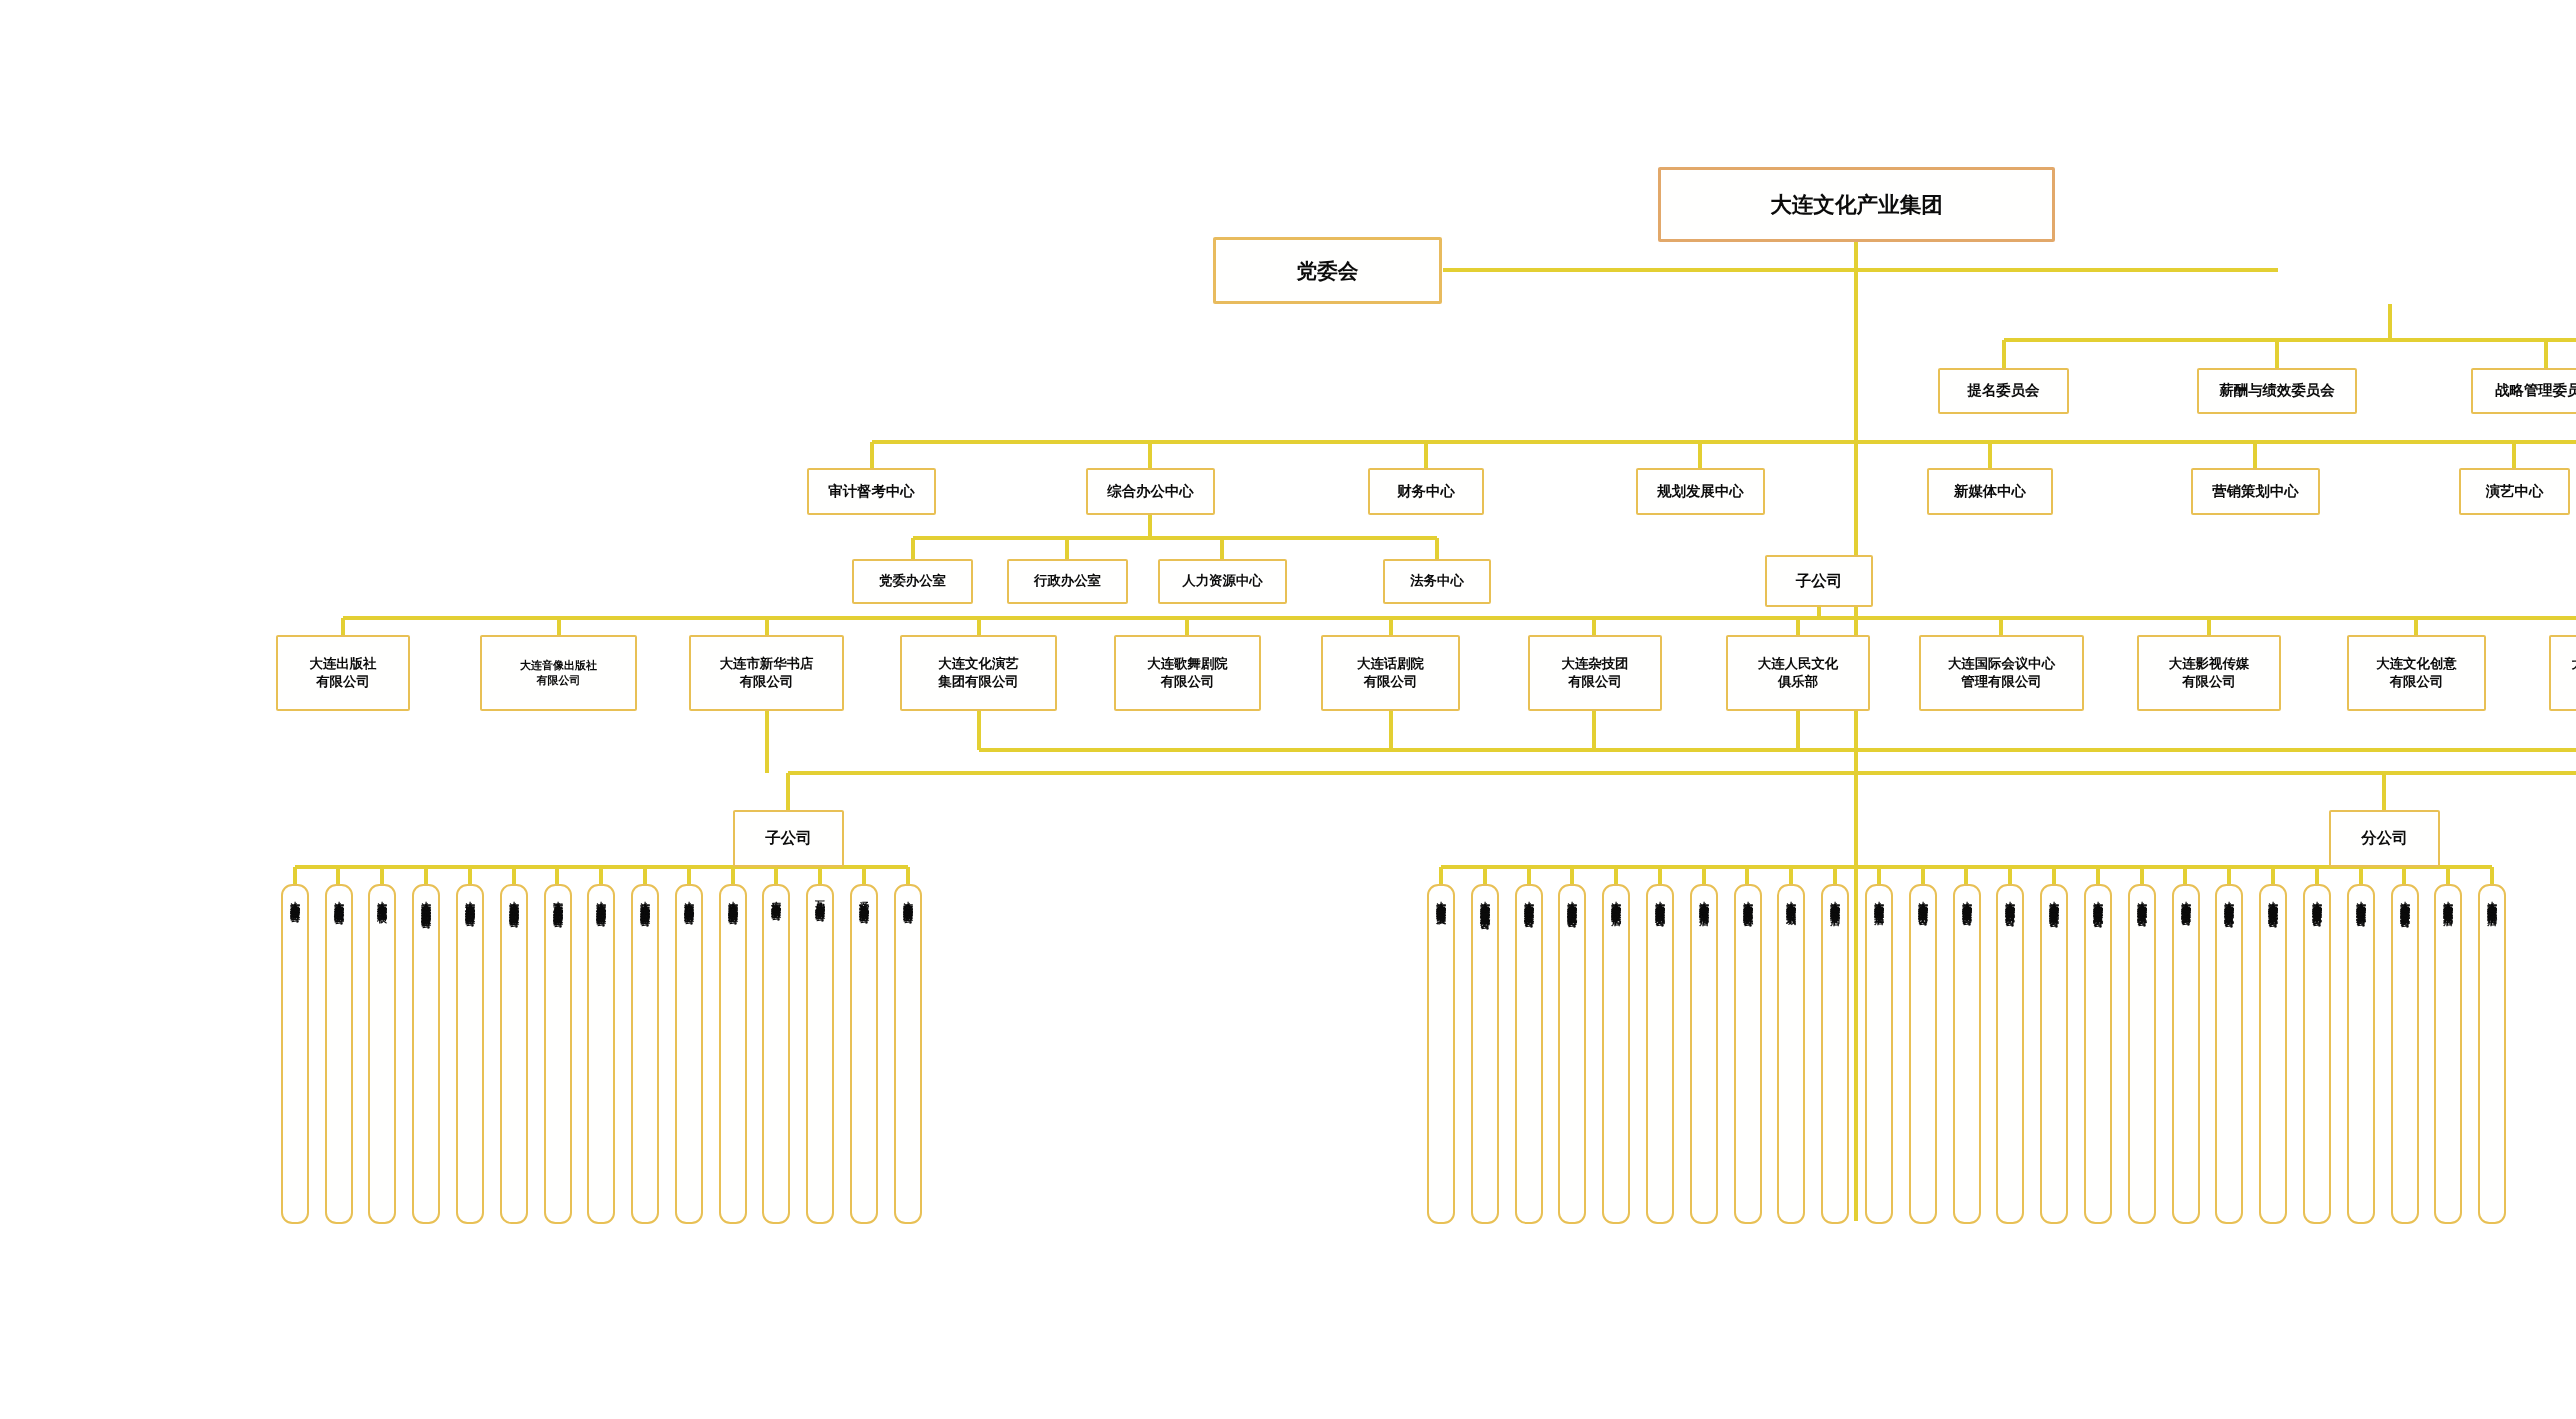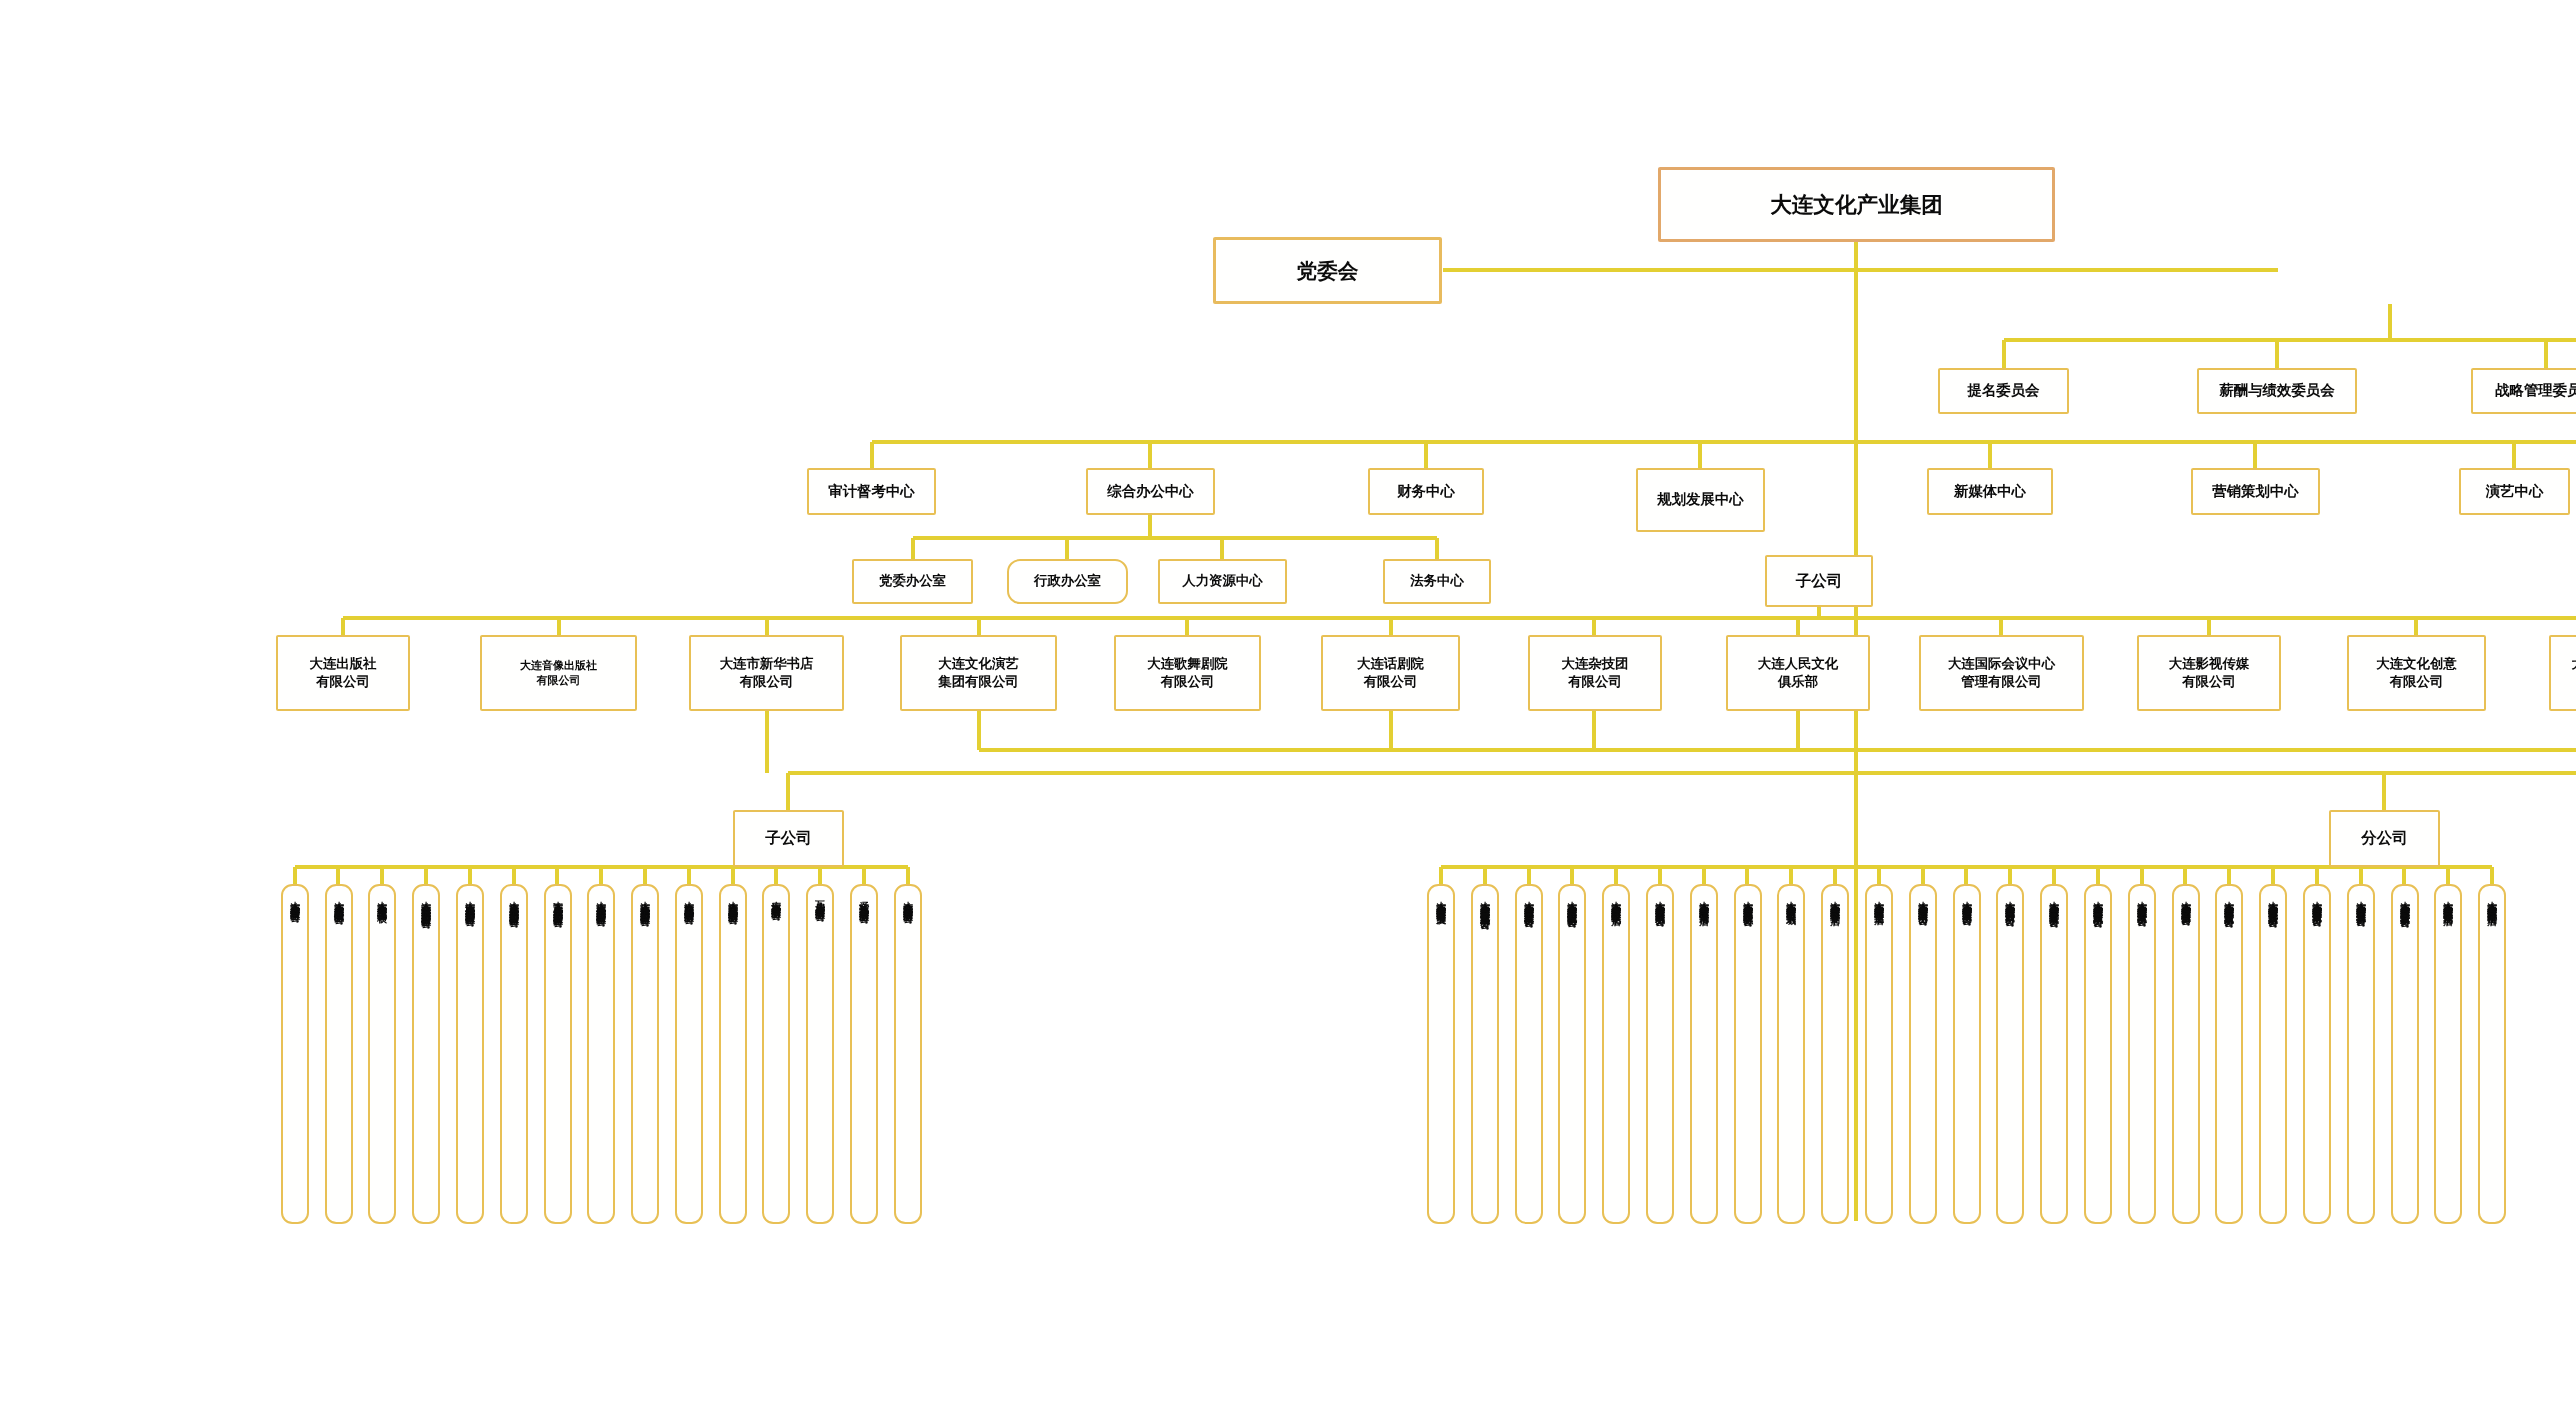--- a/index.html
+++ b/index.html
@@ -85,21 +85,21 @@
     <div class="ln lnv" style="left: 2544px; top: 340px; height: 28px;"></div>
     <div class="node thin" style="left: 807px; top: 468px; width: 129px; height: 47px; font-size: 14.4px;">
       <span class="txt">审计督考中心</span>
     </div>
     <div class="node thin" style="left: 1086px; top: 468px; width: 129px; height: 47px; font-size: 14.4px;">
       <span class="txt">综合办公中心</span>
     </div>
     <div class="node thin" style="left: 1368px; top: 468px; width: 116px; height: 47px; font-size: 14.4px;">
       <span class="txt">财务中心</span>
     </div>
-    <div class="node thin" style="left: 1636px; top: 468px; width: 129px; height: 64px; font-size: 14.4px;">
+    <div class="node thin" style="left: 1636px; top: 468px; width: 129px; height: 47px; font-size: 14.4px;">
       <span class="txt">规划发展中心</span>
     </div>
     <div class="node thin" style="left: 1927px; top: 468px; width: 126px; height: 47px; font-size: 14.4px;">
       <span class="txt">新媒体中心</span>
     </div>
     <div class="node thin" style="left: 2191px; top: 468px; width: 129px; height: 47px; font-size: 14.4px;">
       <span class="txt">营销策划中心</span>
     </div>
     <div class="node thin" style="left: 2459px; top: 468px; width: 111px; height: 47px; font-size: 14.4px;">
       <span class="txt">演艺中心</span>
@@ -108,21 +108,21 @@
     <div class="ln lnv" style="left: 870px; top: 442px; height: 26px;"></div>
     <div class="ln lnv" style="left: 1148px; top: 442px; height: 26px;"></div>
     <div class="ln lnv" style="left: 1424px; top: 442px; height: 26px;"></div>
     <div class="ln lnv" style="left: 1698px; top: 442px; height: 26px;"></div>
     <div class="ln lnv" style="left: 1988px; top: 442px; height: 26px;"></div>
     <div class="ln lnv" style="left: 2253px; top: 442px; height: 26px;"></div>
     <div class="ln lnv" style="left: 2512px; top: 442px; height: 26px;"></div>
     <div class="node thin" style="left: 852px; top: 559px; width: 121px; height: 45px; font-size: 13.4px;">
       <span class="txt">党委办公室</span>
     </div>
-    <div class="node thin" style="left: 1007px; top: 559px; width: 121px; height: 45px; font-size: 13.4px; border-radius: 13px;">
+    <div class="node thin" style="left: 1007px; top: 559px; width: 121px; height: 45px; font-size: 13.4px;">
       <span class="txt">行政办公室</span>
     </div>
     <div class="node thin" style="left: 1158px; top: 559px; width: 129px; height: 45px; font-size: 13.4px;">
       <span class="txt">人力资源中心</span>
     </div>
     <div class="node thin" style="left: 1383px; top: 559px; width: 108px; height: 45px; font-size: 13.4px;">
       <span class="txt">法务中心</span>
     </div>
     <div class="ln lnv" style="left: 1148px; top: 515px; height: 23px;"></div>
     <div class="ln lnh" style="left: 913px; top: 536px; width: 524px;"></div>

